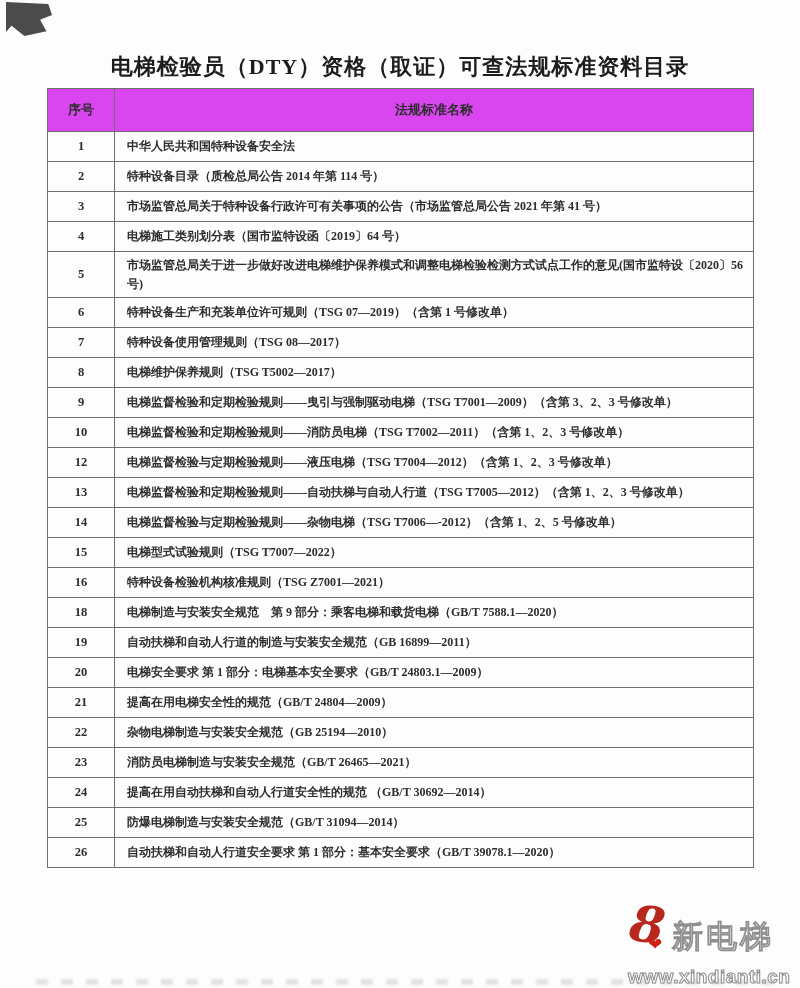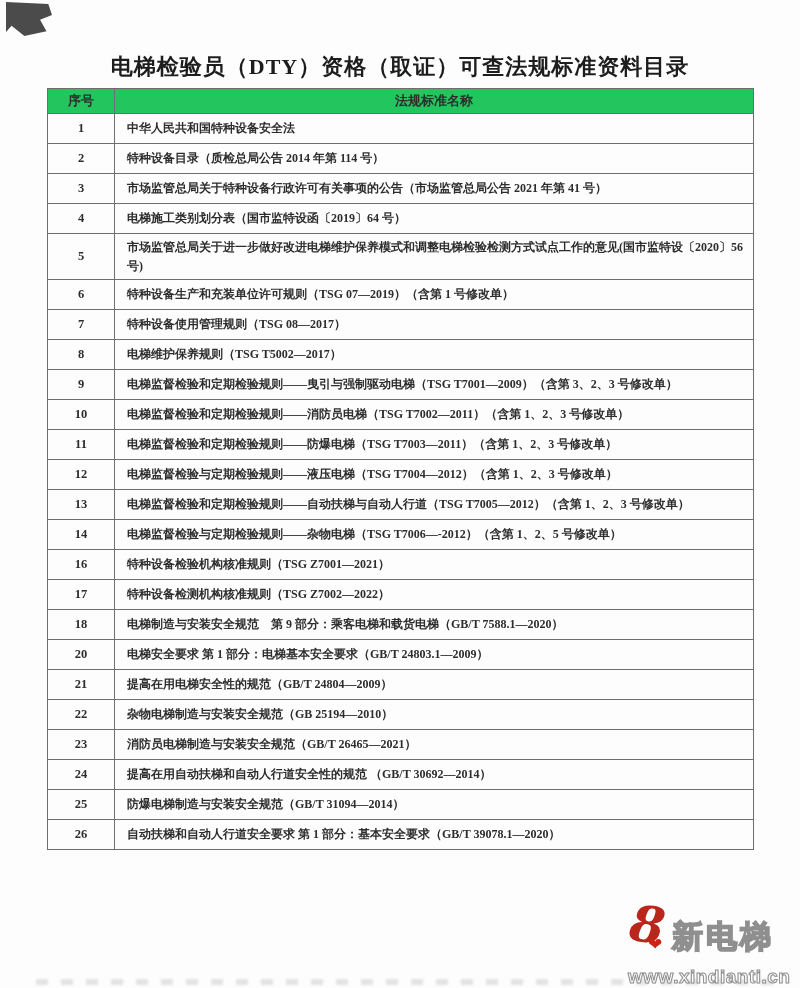--- a/index.html
+++ b/index.html
@@ -27,24 +27,24 @@
     position:absolute; top:88px; left:47px;
     width:707px;
     border-collapse:collapse;
     table-layout:fixed;
   }
   .reg-table th, .reg-table td {
     border:1px solid #6e6e6e;
     color:#2d2d2d;
   }
   .reg-table th {
-    height:25px;
+    height:43px;
     font-size:13px; font-weight:bold;
     text-align:center;
-    background:#22c55e;
+    background:#d946ef;
     margin-top:28px;
   }
   .reg-table col.c-no { width:67px; }
   .reg-table td.col-no {
     text-align:center;
     font-size:12.5px; font-weight:600;
     height:30px;
   }
   .reg-table td.col-name {
     padding:4px 8px 4px 12px;
@@ -64,21 +64,21 @@
     position:absolute; left:2px; top:-6px;
     font-family:"DejaVu Serif",serif; font-style:italic; font-weight:bold;
     font-size:50px; line-height:1; color:#b8271c;
     transform:rotate(8deg);
   }
   .wm-heart {
     position:absolute; left:20px; top:28px;
     font-size:17px; color:#cf2015; font-style:normal;
   }
   .wm-brand {
-    font-size:31px; font-weight:bold; letter-spacing:3px;
+    font-size:31px; font-weight:normal; letter-spacing:3px;
     color:#ffffff; -webkit-text-stroke:1.7px #8f8f8f;
     text-shadow:0 0 1px #9a9a9a;
     line-height:1.1; white-space:nowrap;
   }
   .wm-url {
     margin-top:12px;
     font-size:19px; font-weight:bold; letter-spacing:.5px;
     color:#ffffff; -webkit-text-stroke:1px #8f8f8f;
     text-shadow:0 0 1px #9a9a9a;
     white-space:nowrap;
@@ -143,46 +143,46 @@
       </tr>
       <tr>
         <td class="col-no">9</td>
         <td class="col-name">电梯监督检验和定期检验规则——曳引与强制驱动电梯（TSG T7001—2009）（含第 3、2、3 号修改单）</td>
       </tr>
       <tr>
         <td class="col-no">10</td>
         <td class="col-name">电梯监督检验和定期检验规则——消防员电梯（TSG T7002—2011）（含第 1、2、3 号修改单）</td>
       </tr>
       <tr>
-        <td class="col-no">11</td>
-        <td class="col-name">电梯监督检验和定期检验规则——防爆电梯（TSG T7003—2011）（含第 1、2、3 号修改单）</td>
-      </tr>
-      <tr>
         <td class="col-no">12</td>
         <td class="col-name">电梯监督检验与定期检验规则——液压电梯（TSG T7004—2012）（含第 1、2、3 号修改单）</td>
       </tr>
       <tr>
         <td class="col-no">13</td>
         <td class="col-name">电梯监督检验和定期检验规则——自动扶梯与自动人行道（TSG T7005—2012）（含第 1、2、3 号修改单）</td>
       </tr>
       <tr>
         <td class="col-no">14</td>
         <td class="col-name">电梯监督检验与定期检验规则——杂物电梯（TSG T7006—-2012）（含第 1、2、5 号修改单）</td>
       </tr>
       <tr>
+        <td class="col-no">15</td>
+        <td class="col-name">电梯型式试验规则（TSG T7007—2022）</td>
+      </tr>
+      <tr>
         <td class="col-no">16</td>
         <td class="col-name">特种设备检验机构核准规则（TSG Z7001—2021）</td>
       </tr>
       <tr>
-        <td class="col-no">17</td>
-        <td class="col-name">特种设备检测机构核准规则（TSG Z7002—2022）</td>
-      </tr>
-      <tr>
         <td class="col-no">18</td>
         <td class="col-name">电梯制造与安装安全规范　第 9 部分：乘客电梯和载货电梯（GB/T 7588.1—2020）</td>
+      </tr>
+      <tr>
+        <td class="col-no">19</td>
+        <td class="col-name">自动扶梯和自动人行道的制造与安装安全规范（GB 16899—2011）</td>
       </tr>
       <tr>
         <td class="col-no">20</td>
         <td class="col-name">电梯安全要求 第 1 部分：电梯基本安全要求（GB/T 24803.1—2009）</td>
       </tr>
       <tr>
         <td class="col-no">21</td>
         <td class="col-name">提高在用电梯安全性的规范（GB/T 24804—2009）</td>
       </tr>
       <tr>

